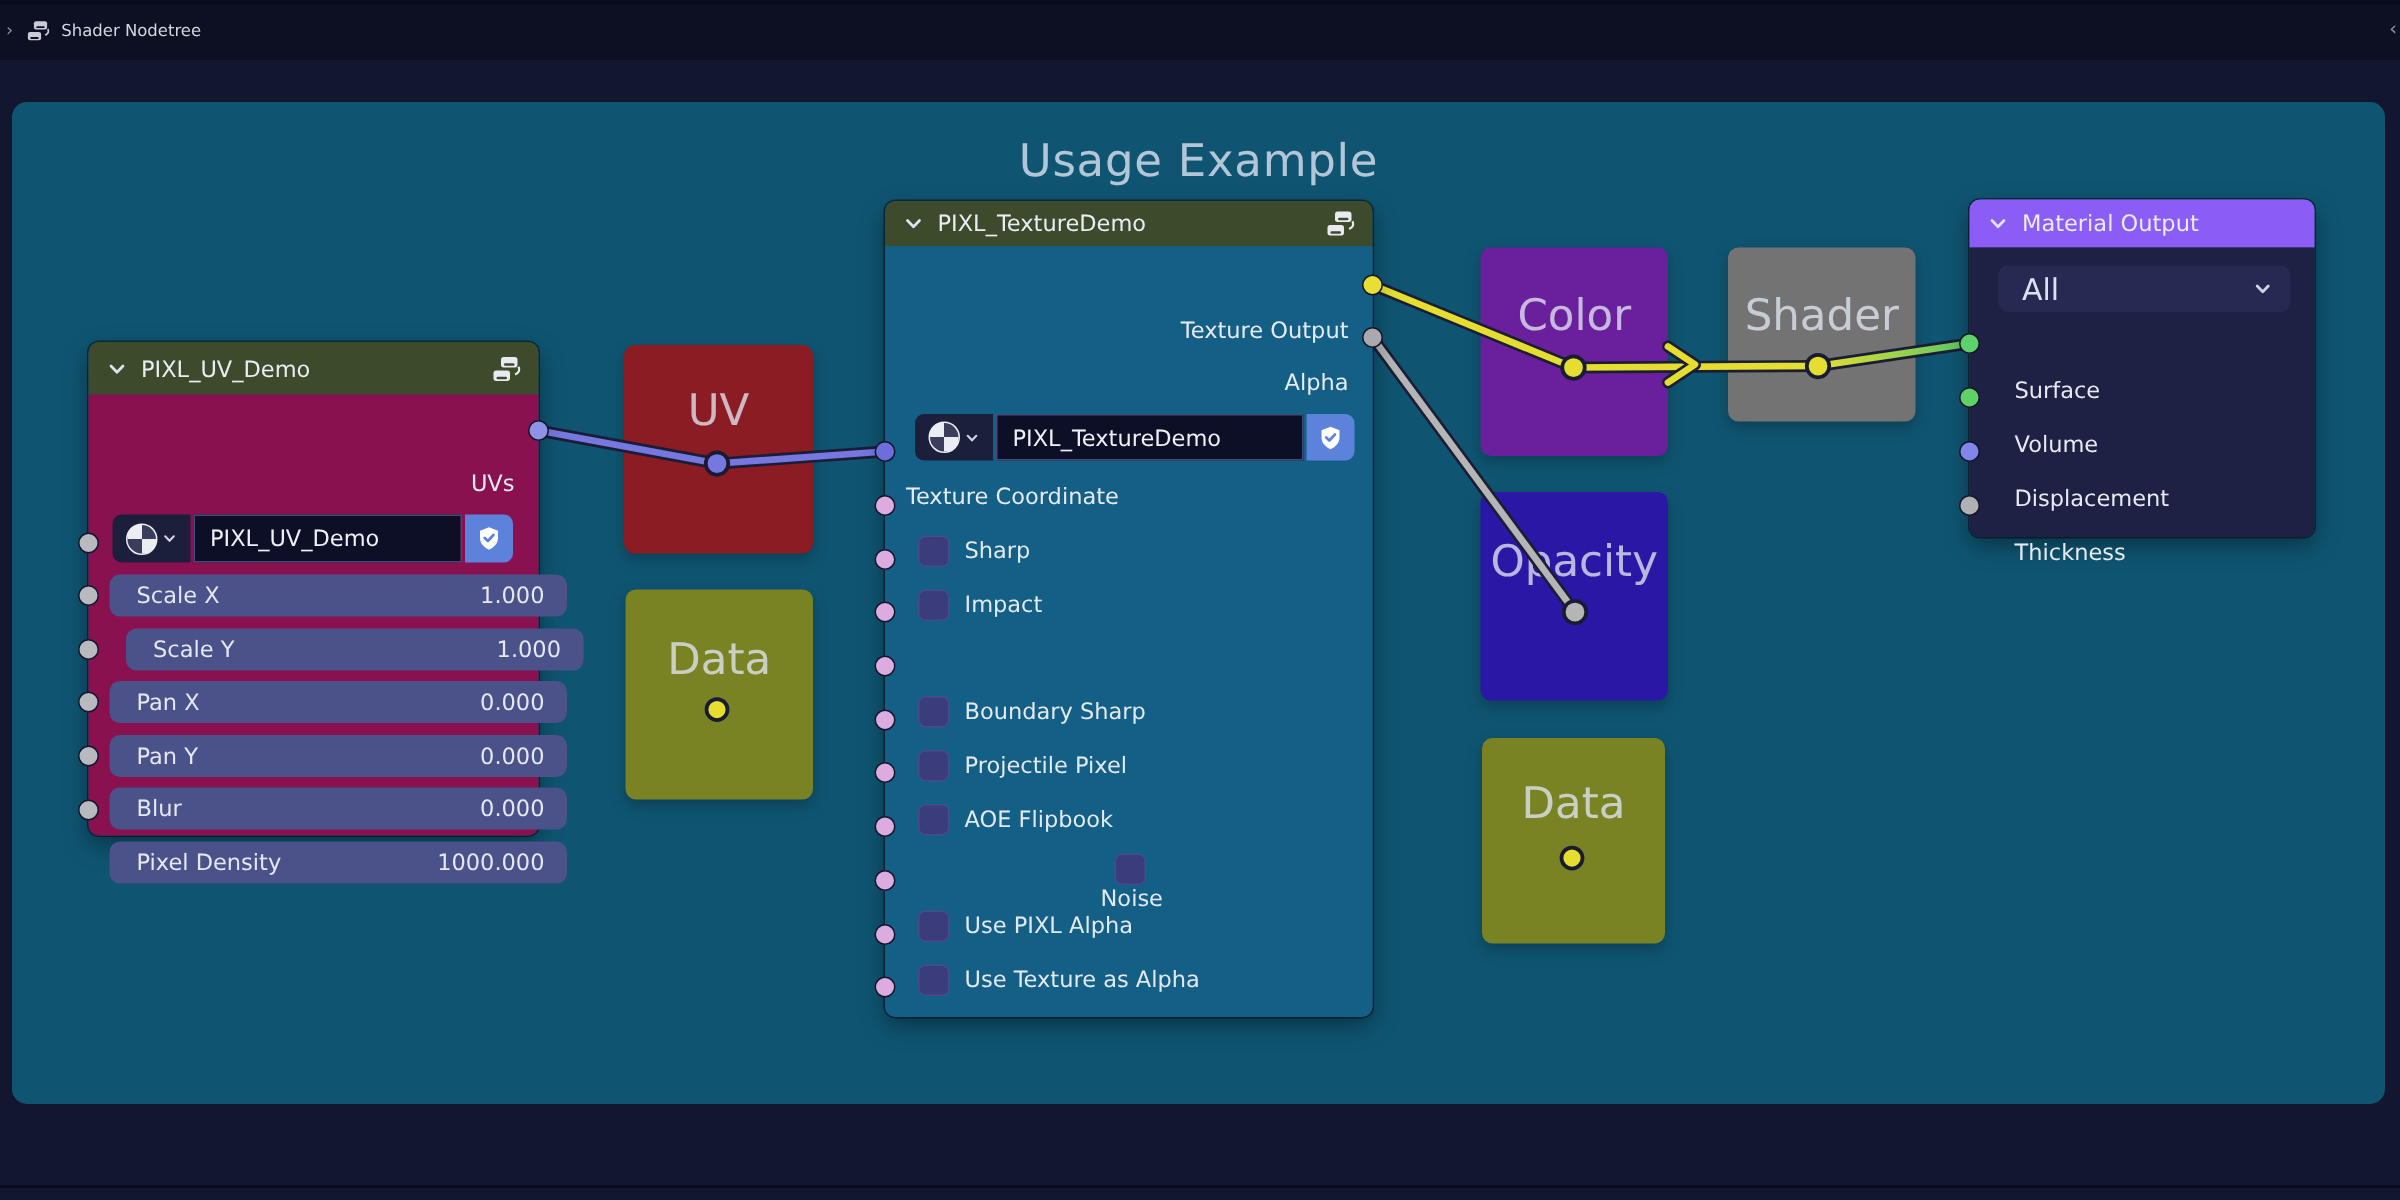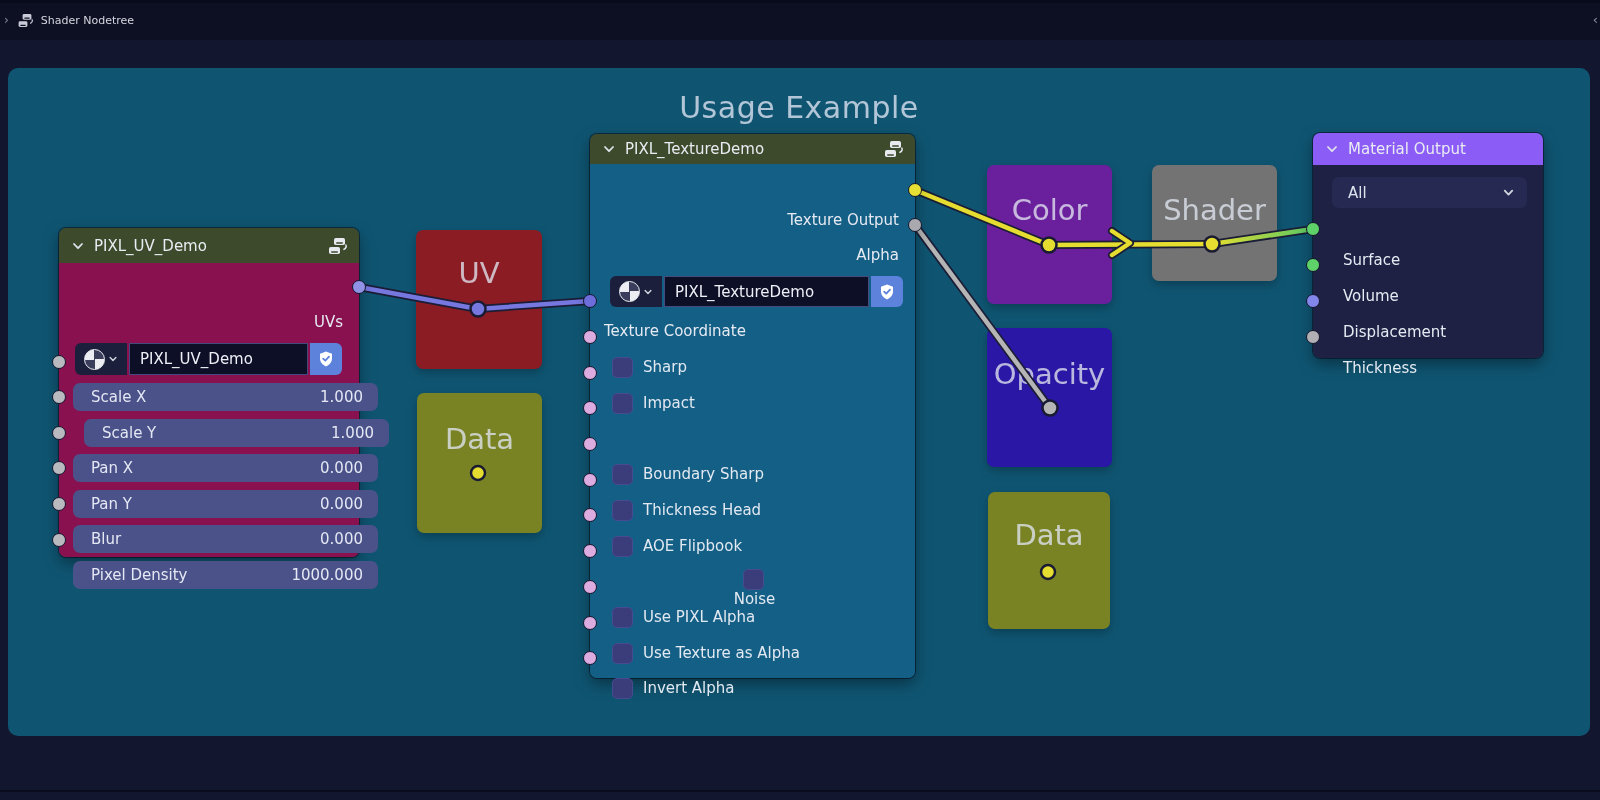--- a/index.html
+++ b/index.html
@@ -40,21 +40,21 @@
   .name-left{background:#1c1f3c;border-radius:6px 0 0 6px;display:flex;align-items:center;
              justify-content:center;gap:3px;flex:none;width:52px;}
   .sphere{width:21px;height:21px;border-radius:50%;border:1.5px solid #edeef3;box-sizing:border-box;
           background:conic-gradient(#3b3d5c 0 25%, #ecedf2 0 50%, #3b3d5c 0 75%, #ecedf2 0);}
   .name-field{flex:1;background:#0c0f26;border:1px solid #454a7c;display:flex;align-items:center;
               padding:0 10px;font-size:15px;color:#eef0f6;min-width:0;white-space:nowrap;}
   .name-shield{background:#5c82dc;border-radius:0 6px 6px 0;display:flex;align-items:center;
                justify-content:center;flex:none;width:32px;}
   
   .dropdown{position:absolute;background:#262a52;border-radius:7px;display:flex;align-items:center;
-            padding:0 12px 0 16px;font-size:15px;color:#dde2ee;}
+            padding:0 12px 0 16px;font-size:20px;color:#dde2ee;}
   .dropdown .dd-caret{margin-left:auto;display:flex;}
   #bottomline{position:absolute;left:0;top:790px;width:1600px;height:2px;background:#0a0c1e;}
   #collapse-chevron{position:absolute;right:2px;top:12px;font-size:13px;color:#8f93a6;}
   svg{display:block;}
   #wires{position:absolute;left:0;top:0;pointer-events:none;}
 </style>
 </head>
 <body>
 
 <div id="stage">
@@ -245,41 +245,37 @@
       <div class="opt-row" style="left:14px;top:227px;right:10px;">
         <span class="checkbox"></span>
         <span>Impact</span>
       </div>
       <div class="opt-row" style="left:14px;top:298px;right:10px;">
         <span class="checkbox"></span>
         <span>Boundary Sharp</span>
       </div>
       <div class="opt-row" style="left:14px;top:334px;right:10px;">
         <span class="checkbox"></span>
-        <span>Thickness Head</span>
+        <span>Projectile Pixel</span>
       </div>
       <div class="opt-row" style="left:14px;top:370px;right:10px;">
         <span class="checkbox"></span>
         <span>AOE Flipbook</span>
       </div>
       <div class="opt-row" style="left:14px;top:405px;right:10px;flex-direction:column;">
         <span class="checkbox"></span>
         <span>Noise</span>
       </div>
       <div class="opt-row" style="left:14px;top:441px;right:10px;">
         <span class="checkbox"></span>
         <span>Use PIXL Alpha</span>
       </div>
       <div class="opt-row" style="left:14px;top:477px;right:10px;">
         <span class="checkbox"></span>
         <span>Use Texture as Alpha</span>
-      </div>
-      <div class="opt-row" style="left:14px;top:512px;right:10px;">
-        <span class="checkbox"></span>
-        <span>Invert Alpha</span>
       </div>
     </div>
   </div>
 
   <div class="socket" style="left: 908px; top: 183px; background: rgb(232, 223, 52);"></div>
   <div class="socket" style="left: 908px; top: 218px; background: rgb(169, 169, 175);"></div>
   <div class="socket" style="left: 583px; top: 294px; background: rgb(109, 110, 219);"></div>
   <div class="socket" style="left: 583px; top: 330px; background: rgb(220, 171, 223);"></div>
   <div class="socket" style="left: 583px; top: 366px; background: rgb(220, 171, 223);"></div>
   <div class="socket" style="left: 583px; top: 401px; background: rgb(220, 171, 223);"></div>

